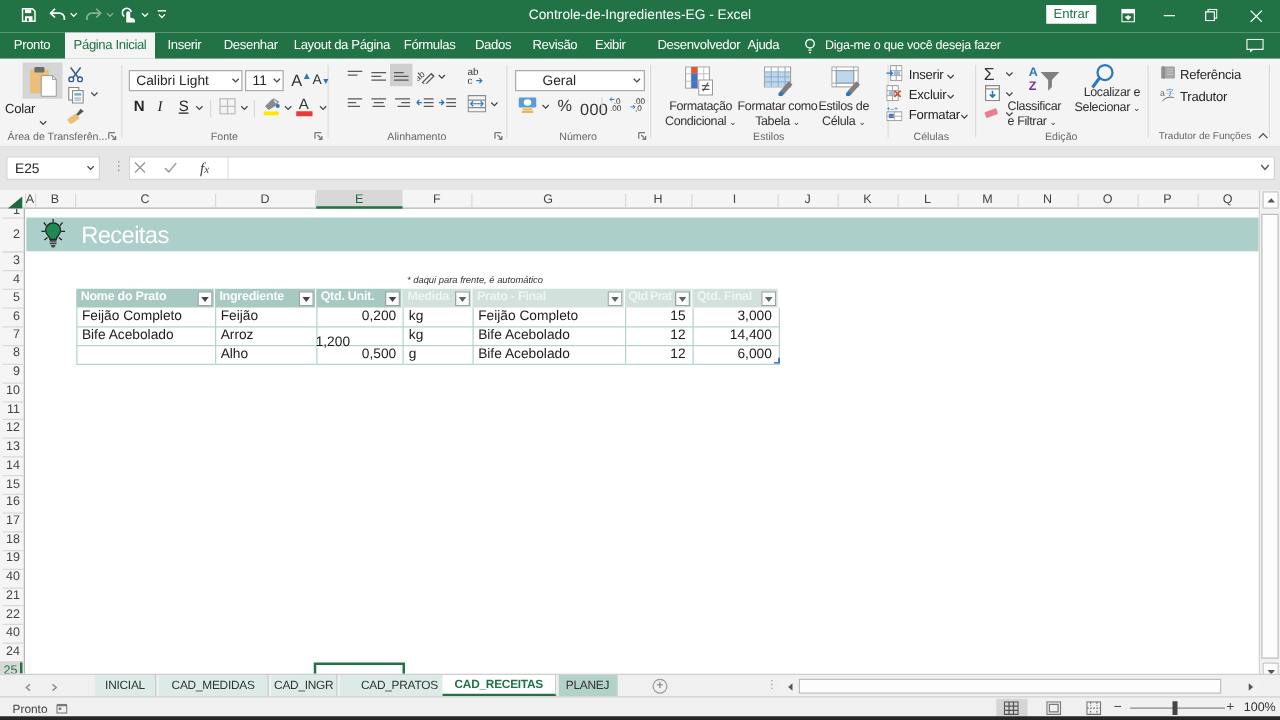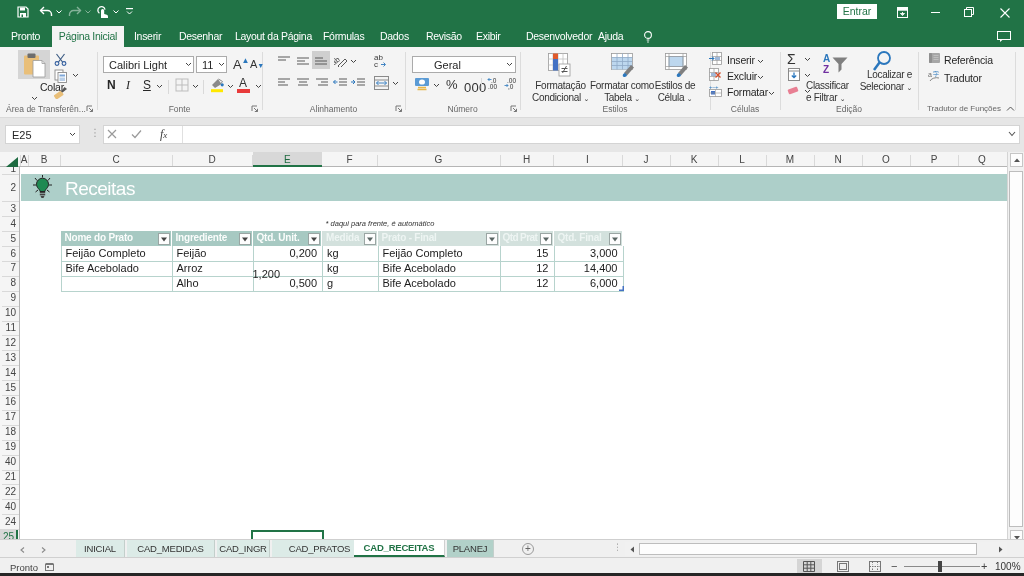--- a/index.html
+++ b/index.html
@@ -66,20 +66,21 @@
         <path d="M5 13V5.5a1.6 1.6 0 0 1 3.2 0V9l2.6.8a1.8 1.8 0 0 1 1.2 2V13" fill="#fff"></path>
         <path d="M3.4 8.2A3.6 3.6 0 1 1 9 4.6" fill="none" stroke="#fff" stroke-width="1.3"></path>
       </svg>
   <svg class="abs" style="left:113px;top:10px" width="6" height="4" viewBox="0 0 6 4">
         <path d="M0.5 0.5L3 3L5.5 0.5" fill="none" stroke="#fff" stroke-width="1"></path>
       </svg>
   <svg class="abs" style="left:126px;top:8px" width="7" height="8" viewBox="0 0 7 8">
         <rect x="0" y="0" width="7" height="1.2" fill="#fff"></rect>
         <path d="M1 3.5L3.5 6L6 3.5" fill="none" stroke="#fff" stroke-width="1"></path>
       </svg>
+  <div class="abs ttxt" style="left:0;width:1024px;top:6px;text-align:center">Controle-de-Ingredientes-EG  -  Excel</div>
   <div class="abs" style="left:837px;top:4px;width:40px;height:15px;background:#fff;color:#217346;font-size:10.5px;text-align:center;line-height:15px">Entrar</div>
   <svg class="abs" style="left:897px;top:7px" width="11" height="11" viewBox="0 0 11 11">
         <rect x="0.5" y="0.5" width="10" height="10" fill="none" stroke="#fff"></rect>
         <rect x="0.5" y="0.5" width="10" height="3.2" fill="#fff"></rect>
         <path d="M3.2 6.5h4.6M5.5 5l0 3M3.8 6.8L5.5 8.6l1.7-1.8" stroke="#fff" fill="none" stroke-width="0.9"></path>
       </svg>
   <div class="abs" style="left:931px;top:12px;width:9px;height:1.3px;background:#fff"></div>
   <svg class="abs" style="left:964px;top:7px" width="10" height="10" viewBox="0 0 10 10">
         <rect x="0.5" y="2.5" width="7" height="7" fill="none" stroke="#fff"></rect>
         <path d="M2.5 2.5v-2h7v7h-2" fill="none" stroke="#fff"></path>
@@ -97,20 +98,21 @@
   <div class="rtab" style="left:323px">Fórmulas</div>
   <div class="rtab" style="left:380px">Dados</div>
   <div class="rtab" style="left:426px">Revisão</div>
   <div class="rtab" style="left:476px">Exibir</div>
   <div class="rtab" style="left:526px">Desenvolvedor</div>
   <div class="rtab" style="left:598px">Ajuda</div>
   <svg class="abs" style="left:643px;top:4px" width="10" height="14" viewBox="0 0 10 14">
         <circle cx="5" cy="5" r="3.4" fill="none" stroke="#fff" stroke-width="1.1"></circle>
         <path d="M3.7 10h2.6M4.2 12h1.6" stroke="#fff" stroke-width="1"></path>
       </svg>
+  <div class="rtab" style="left:660px;font-size:10px;letter-spacing:-0.2px">Diga-me o que você deseja fazer</div>
   <svg class="abs" style="left:997px;top:5px" width="14" height="11" viewBox="0 0 14 11">
         <rect x="0.5" y="0.5" width="13" height="8" fill="none" stroke="#fff"></rect>
         <path d="M3 8.5v2.5l3-2.5" fill="#fff"></path>
       </svg>
 </div>
 <div class="abs" id="ribbon">
   <div class="gsep" style="left:97px"></div>
   <div class="gsep" style="left:262px"></div>
   <div class="gsep" style="left:405px"></div>
   <div class="gsep" style="left:520px"></div>
@@ -119,21 +121,21 @@
   <div class="gsep" style="left:918px"></div>
   <div class="gsep" style="left:1015px"></div>
 
   <div class="abs" style="left:18px;top:3px;width:32px;height:29px;background:#d5d5d5"></div>
   <svg class="abs" style="left:23px;top:6px" width="24" height="25" viewBox="0 0 24 25">
         <rect x="1" y="2.5" width="15" height="19" rx="1" fill="#e9bf79"></rect>
         <rect x="4.5" y="0.5" width="8" height="4.5" rx="1" fill="#6d6d6d"></rect>
         <path d="M10 7.5h9l3 3V24h-12z" fill="#fff" stroke="#9a9a9a" stroke-width="0.8"></path>
         <path d="M19 7.5v3h3" fill="none" stroke="#9a9a9a" stroke-width="0.8"></path>
       </svg>
-  <div class="icnt" style="left:32px;top:34px;width:32px;text-align:right">Colar</div>
+  <div class="icnt" style="left:4px;top:34px;width:32px;text-align:left">Colar</div>
   <svg class="abs" style="left:31px;top:49px" width="7" height="5" viewBox="0 0 7 5">
         <path d="M1 1l2.5 2.5L6 1" fill="none" stroke="#444"></path>
       </svg>
   <svg class="abs" style="left:54px;top:6px" width="13" height="13" viewBox="0 0 13 13">
         <path d="M2.5 1l6 8M10.5 1l-6 8" stroke="#3e5d85" stroke-width="1.2" fill="none"></path>
         <circle cx="3" cy="10.5" r="1.9" fill="none" stroke="#2f5c9e" stroke-width="1.1"></circle>
         <circle cx="10" cy="10.5" r="1.9" fill="none" stroke="#2f5c9e" stroke-width="1.1"></circle>
       </svg>
   <svg class="abs" style="left:54px;top:22px" width="14" height="14" viewBox="0 0 14 14">
         <rect x="1" y="1" width="8" height="10" fill="#fff" stroke="#8a8a8a" stroke-width="0.9"></rect>

